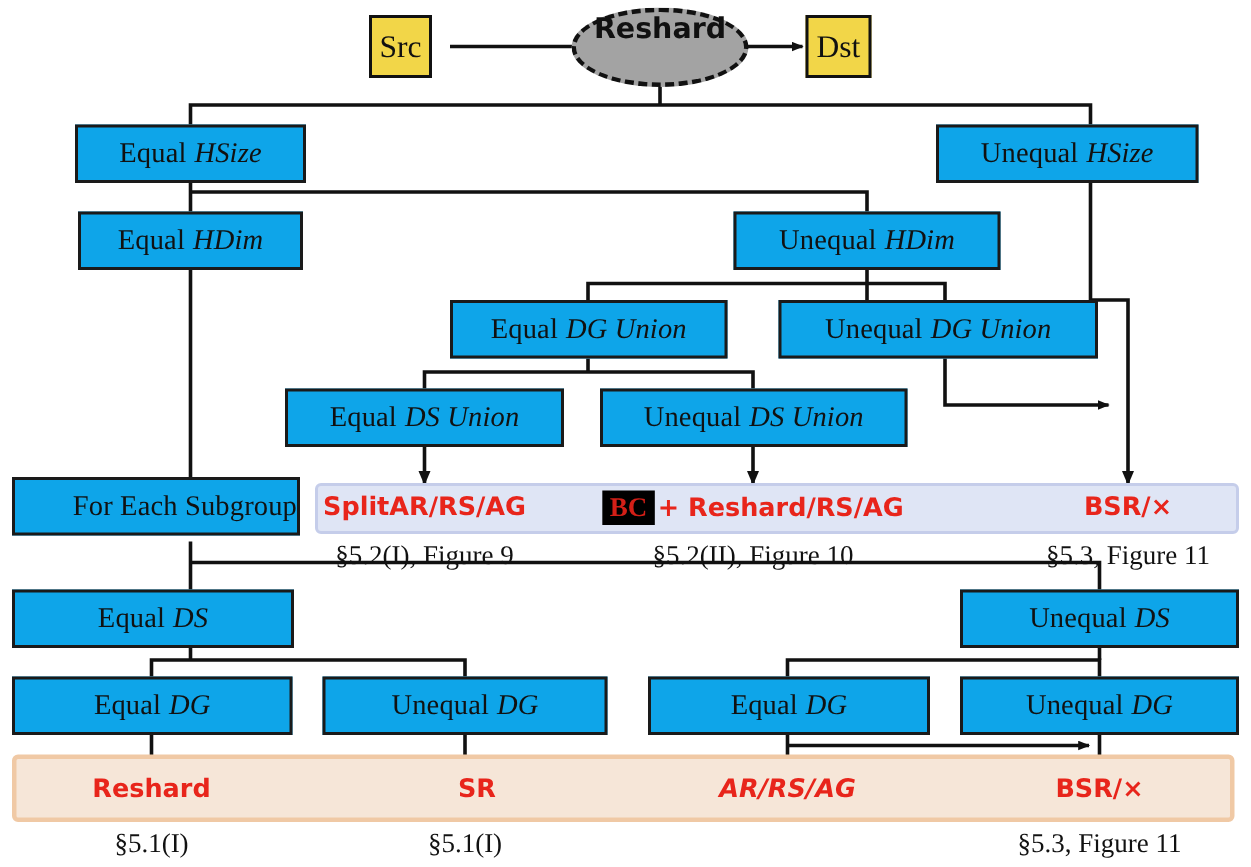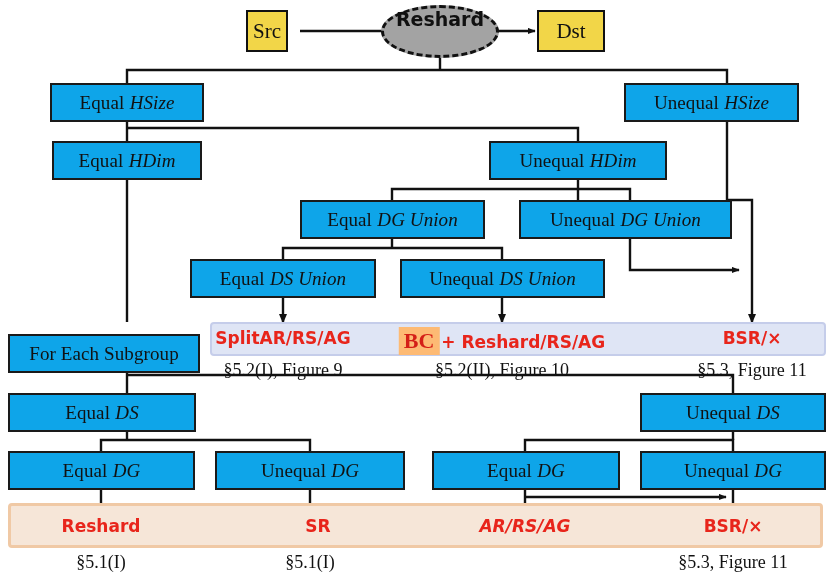--- a/index.html
+++ b/index.html
@@ -21,22 +21,22 @@
         border-radius:50%;display:flex;justify-content:center;
         font-family:"DejaVu Sans", sans-serif;font-weight:bold;font-size:19px;color:#111;}
 
   .band{position:absolute;box-sizing:border-box;border-radius:4px;}
   .band.blue{background:#dfe5f5;border:2px solid #c5cdea;}
   .band.peach{background:#f6e6d8;border:3px solid #f0c9a5;}
 
   .res{position:absolute;font-family:"DejaVu Sans", sans-serif;font-weight:bold;
        font-size:17px;color:#e8251b;white-space:nowrap;text-align:center;
        transform:translateX(-50%);}
-  .res .bc{font-family:"Liberation Serif", serif;font-weight:bold;font-size:22px;
-       background:#fdba74;padding:1px 5px;color:#d41f17;margin-right:2px;display:inline-block;}
+  .res .bc{font-family:"Liberation Serif", serif;font-weight:bold;font-size:18px;
+       background:#000000;padding:1px 5px;color:#d41f17;margin-right:2px;display:inline-block;}
 
   .cap{position:absolute;font-family:"Liberation Serif", serif;font-size:18px;color:#111;
        white-space:nowrap;transform:translateX(-50%);}
 </style>
 </head>
 <body>
 
 <div id="stage">
 
   <svg id="wires" viewBox="0 0 834 578" xmlns="http://www.w3.org/2000/svg">
@@ -102,21 +102,21 @@
   </svg>
 
   <div class="term" style="left:246px;top:10px;width:42px;height:42px;">
     <span>Src</span>
   </div>
 
   <div class="ellipse" style="left:381px;top:5px;width:118px;height:53px;">
     <span>Reshard</span>
   </div>
 
-  <div class="term" style="left:537px;top:10px;width:68px;height:42px;">
+  <div class="term" style="left:537px;top:10px;width:44px;height:42px;">
     <span>Dst</span>
   </div>
 
   <div class="node" style="left:50px;top:83px;width:154px;height:39px;">
     <span>Equal</span>
     <span class="it">HSize</span>
   </div>
 
   <div class="node" style="left:624px;top:83px;width:175px;height:39px;">
     <span>Unequal</span>
@@ -164,21 +164,21 @@
   </div>
 
   <div class="res" style="left:752px;top:328px;">
     <span>BSR/×</span>
   </div>
 
   <div class="cap" style="left:283px;top:360px;">§5.2(I), Figure 9</div>
   <div class="cap" style="left:502px;top:360px;">§5.2(II), Figure 10</div>
   <div class="cap" style="left:752px;top:360px;">§5.3, Figure 11</div>
 
-  <div class="node" style="left:8px;top:334px;width:192px;height:39px;">
+  <div class="node" style="left:8px;top:318px;width:192px;height:39px;justify-content:flex-end;">
     <span>For Each Subgroup</span>
   </div>
 
   <div class="node" style="left:8px;top:393px;width:188px;height:39px;">
     <span>Equal</span>
     <span class="it">DS</span>
   </div>
 
   <div class="node" style="left:640px;top:393px;width:186px;height:39px;">
     <span>Unequal</span>

